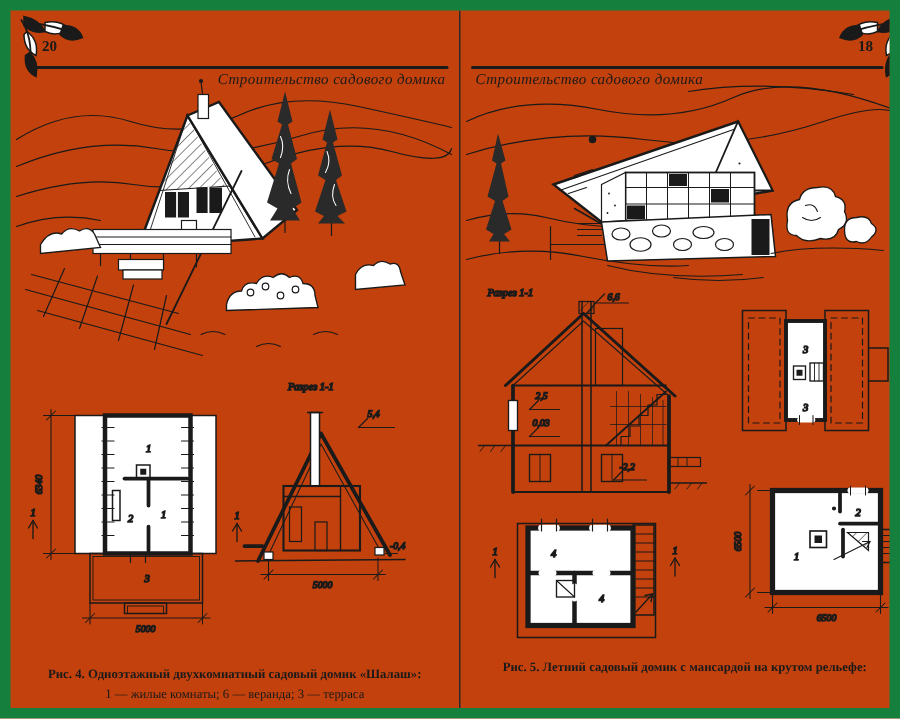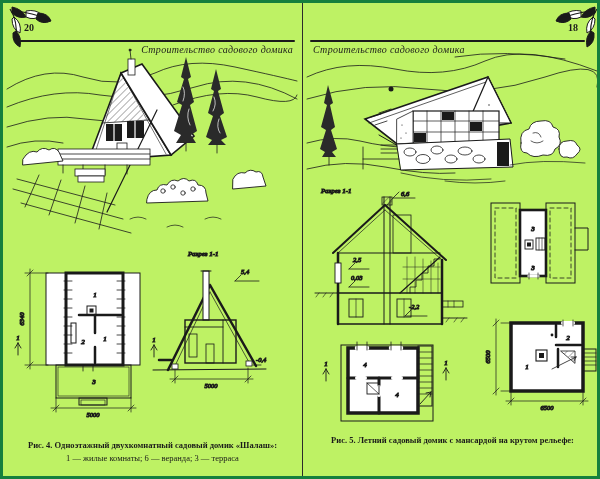--- a/index.html
+++ b/index.html
@@ -1,16 +1,16 @@
 <!DOCTYPE html>
 <html><head>
 <meta charset="utf-8">
 <style>
   html,body{margin:0;padding:0;background:#e8e8e8;}
-  .spread{position:relative;width:600px;height:479px;background:#bef264;border:3px solid #15803d;
+  .spread{position:relative;width:600px;height:479px;background:#c2410c;border:7px solid #15803d;
           box-sizing:border-box;overflow:hidden;font-family:"Liberation Serif",serif;color:#1a1a1a;}
   .page{position:absolute;top:0;width:299px;height:477px;}
   .page-left{left:0;}
   .page-right{left:300px;}
   .divider{position:absolute;left:299px;top:0;width:1px;height:477px;background:#2b2b2b;}
   .pagenum{position:absolute;font-size:10px;font-weight:bold;z-index:2;}
   .running-title{position:absolute;top:21px;font-style:italic;font-size:10px;letter-spacing:.3px;white-space:nowrap;margin-top:20px;}
   .rule{position:absolute;top:37px;height:2px;background:#1a1a1a;border-radius:1px;}
   .ornament{position:absolute;z-index:1;}
   .fig{position:absolute;left:2px;top:44px;}

